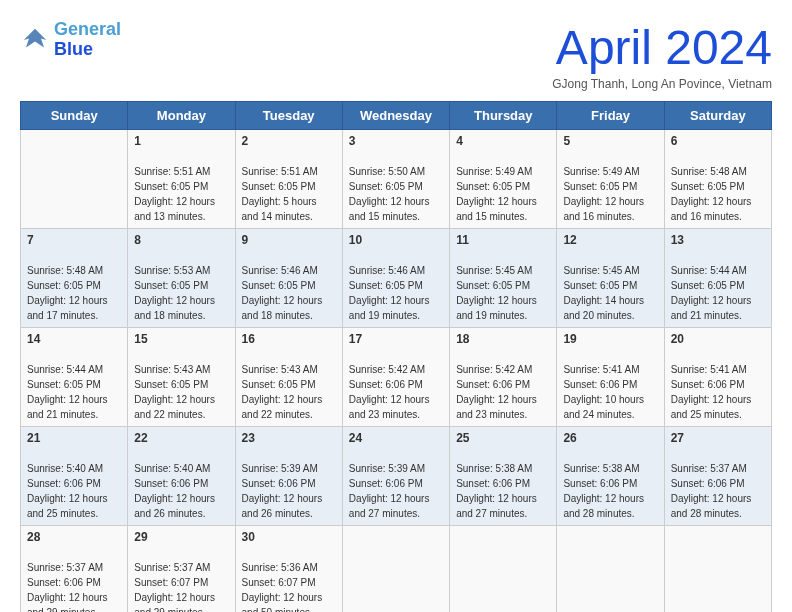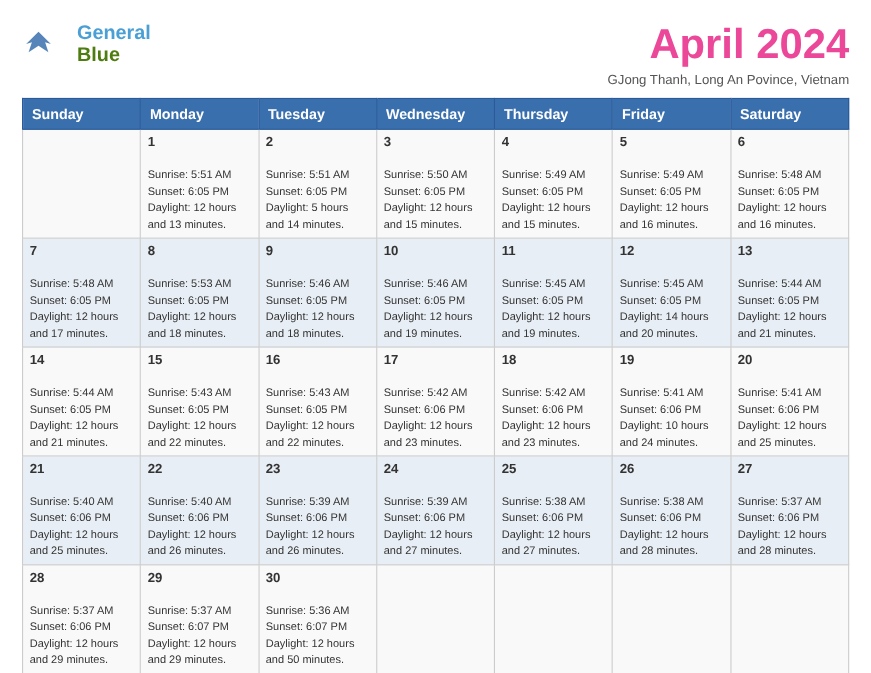--- a/index.html
+++ b/index.html
@@ -12,60 +12,60 @@
     }
     .header-logo {
       display: flex;
       align-items: flex-start;
       justify-content: space-between;
       margin-bottom: 4px;
     }
     .logo {
       display: flex;
       align-items: center;
-      gap: 20px;
+      gap: 4px;
     }
     .logo-text {
       font-size: 18px;
       font-weight: bold;
       color: #2c5f8a;
       line-height: 1.1;
     }
     .logo-text span {
       color: #4a9fd4;
     }
     .logo-bird {
       width: 30px;
       height: 30px;
     }
     .title-block {
       text-align: right;
     }
     .calendar-title {
-      font-size: 38px;
-      font-weight: bold;
-      color: #ec4899;
+      font-size: 48px;
+      font-weight: normal;
+      color: #1d4ed8;
     }
     .calendar-subtitle {
       font-size: 12px;
       color: #555;
       margin-top: 2px;
     }
     table {
       width: 100%;
       border-collapse: collapse;
       margin-top: 10px;
     }
     thead tr th {
       background-color: #3a6fad;
       color: #fff;
       font-size: 13px;
       font-weight: bold;
       padding: 6px 8px;
-      text-align: left;
+      text-align: center;
       border: 1px solid #2a5a9a;
     }
     tbody tr {
       vertical-align: top;
     }
     tbody tr:nth-child(odd) {
       background: #f9f9f9;
     }
     tbody tr:nth-child(even) {
       background: #e8eef5;
@@ -94,21 +94,21 @@
 </head>
 <body>
 
 <div class="header-logo">
   <div class="logo">
     <svg class="logo-bird" viewBox="0 0 40 40">
       <polygon points="20,5 35,20 28,18 32,30 20,22 8,30 12,18 5,20" fill="#3a6fad" opacity="0.85"></polygon>
     </svg>
     <div class="logo-text">
       <span>General</span><br>
-      <span style="color:#4d7c0f">Blue</span>
+      <span style="color:#1d4ed8">Blue</span>
     </div>
   </div>
   <div class="title-block">
     <div class="calendar-title">April 2024</div>
     <div class="calendar-subtitle">GJong Thanh, Long An Povince, Vietnam</div>
   </div>
 </div>
 
 <table>
   <thead>

